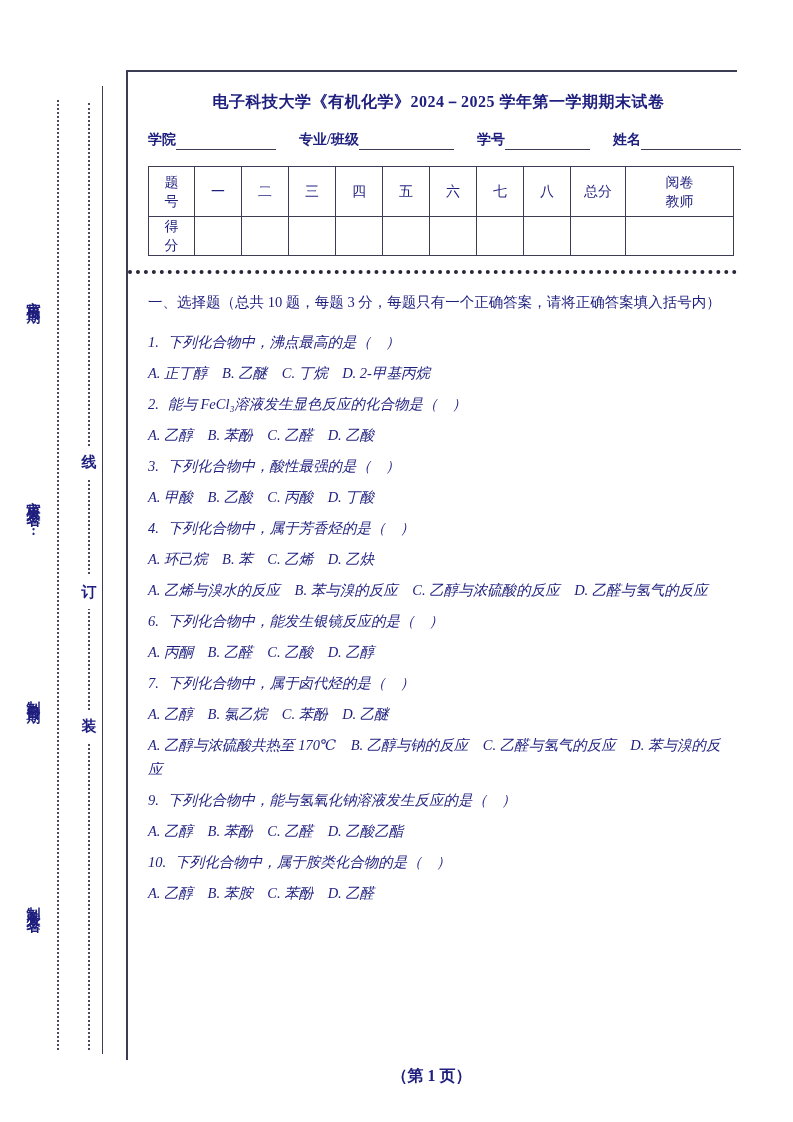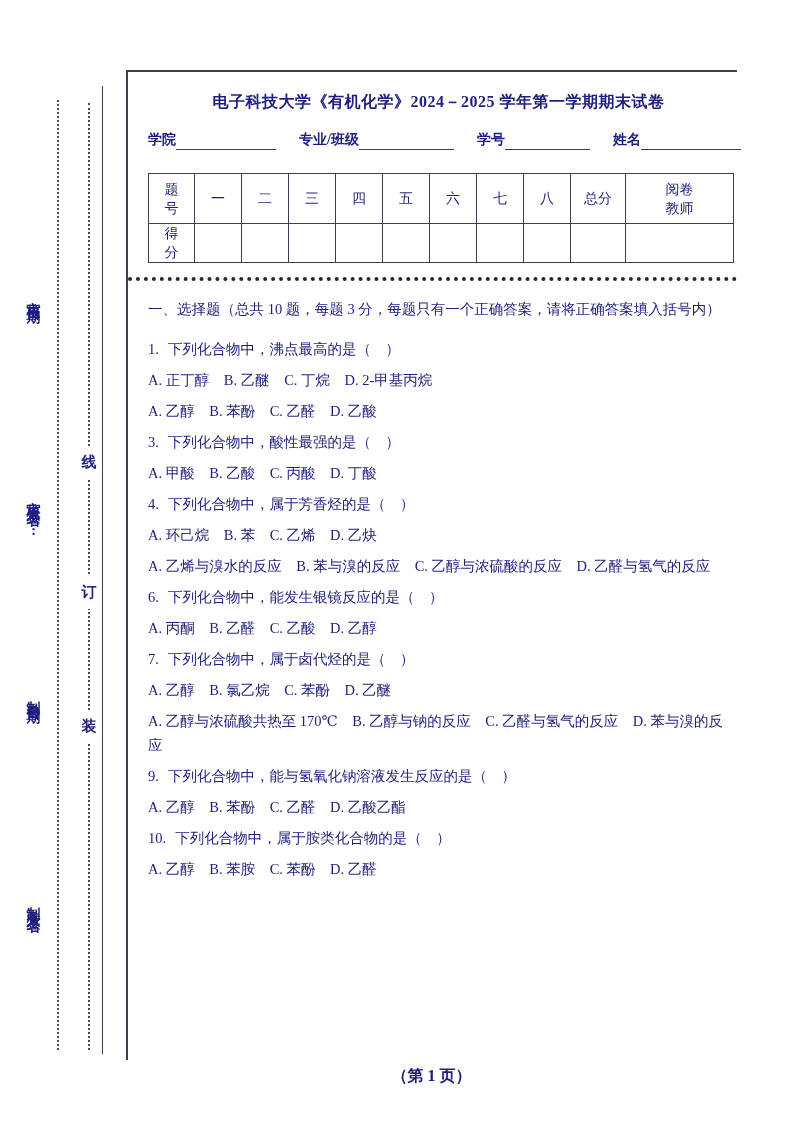--- a/index.html
+++ b/index.html
@@ -53,21 +53,21 @@
   }
   .info-field{display:flex;align-items:flex-end;margin-right:7px;}
   .f-label{font-weight:bold;white-space:nowrap;padding-bottom:1px;}
   .f-line{display:inline-block;height:18px;border-bottom:1.5px solid var(--line);}
   .info-field:nth-of-type(1) .f-line{width:100px}
   .info-field:nth-of-type(2) .f-line{width:95px}
   .info-field:nth-of-type(3) .f-line{width:85px}
   .info-field:nth-of-type(4) .f-line{width:100px}
   
   .score-table{
-    margin-top:23px;border-collapse:collapse;table-layout:fixed;
+    margin-top:16px;border-collapse:collapse;table-layout:fixed;
     width:585px;
   }
   .score-table td{
     border:1.6px solid var(--line);text-align:center;vertical-align:middle;
     font-size:14px;line-height:18px;
   }
   .row-head td{height:50px;}
   .row-score td{height:33px;}
   .stack{display:inline-block;line-height:19px;}
   .w1{width:1.1em;}
@@ -76,21 +76,21 @@
   .dotted-sep{
     margin:14px 0 0 -20px;
     width:calc(100% + 28px);
     border-top:4px dotted #26263a;
     height:0;
   }
   
   .section-heading{
     margin-top:16px;font-size:14.5px;line-height:24px;
   }
-  .questions{margin-top:16px;font-size:14.5px;}
+  .questions{margin-top:16px;font-size:14.5px;font-style:italic;}
   .q-line{line-height:24px;margin-top:7px;}
   .q-num{margin-right:9px;}
   .opt-line{line-height:24px;margin-top:7px;}
   
   .footer{
     position:absolute;left:126px;top:1066px;width:611px;
     text-align:center;font-weight:bold;font-size:16px;
   }
 </style>
 </head>
@@ -199,20 +199,21 @@
   <div class="section-heading">一、选择题（总共 10 题，每题 3 分，每题只有一个正确答案，请将正确答案填入括号内）</div>
 
   <div class="questions">
 
       <div class="question">
         <div class="q-line"><span class="q-num">1.</span><span>下列化合物中，沸点最高的是（　）</span></div>
         <div class="opt-line">A. 正丁醇　B. 乙醚　C. 丁烷　D. 2-甲基丙烷</div>
       </div>
 
       <div class="question">
+        <div class="q-line"><span class="q-num">2.</span><span>能与 FeCl₃溶液发生显色反应的化合物是（　）</span></div>
         <div class="opt-line">A. 乙醇　B. 苯酚　C. 乙醛　D. 乙酸</div>
       </div>
 
       <div class="question">
         <div class="q-line"><span class="q-num">3.</span><span>下列化合物中，酸性最强的是（　）</span></div>
         <div class="opt-line">A. 甲酸　B. 乙酸　C. 丙酸　D. 丁酸</div>
       </div>
 
       <div class="question">
         <div class="q-line"><span class="q-num">4.</span><span>下列化合物中，属于芳香烃的是（　）</span></div>

